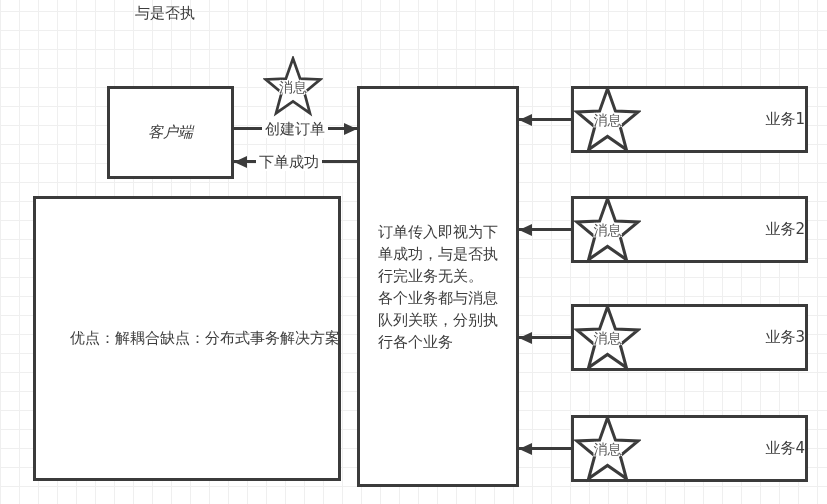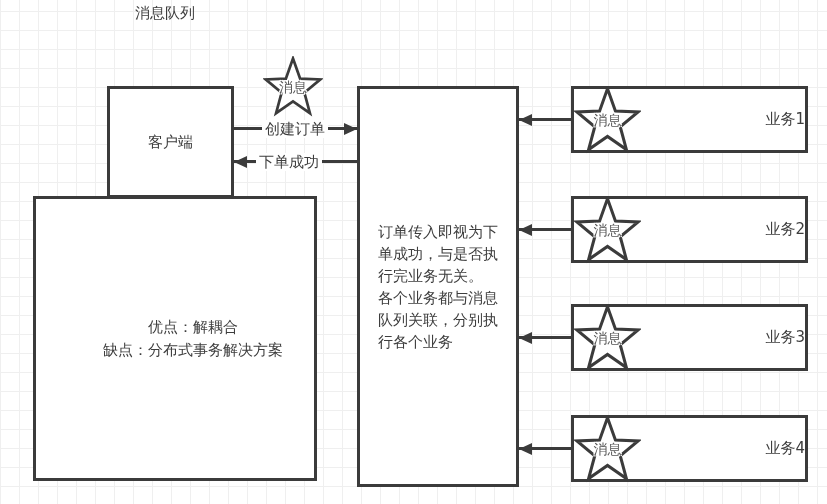--- a/index.html
+++ b/index.html
@@ -24,22 +24,22 @@
     font-size:15px;color:#3d3d3d;white-space:nowrap;
   }
   .box{
     position:absolute;
     background:#ffffff;
     border:3px solid #3b3b3b;
     box-sizing:border-box;
     display:flex;align-items:center;justify-content:center;
     font-size:15px;color:#3d3d3d;
   }
-  .client-box{left:107px;top:86px;width:127px;height:112px;}
-  .notes-box{left:33px;top:196px;width:284px;height:285px;flex-direction:column;padding-left:36px;}
+  .client-box{left:107px;top:86px;width:127px;height:93px;font-style:italic;}
+  .notes-box{left:33px;top:196px;width:308px;height:285px;padding-left:36px;}
   .notes-box .line{line-height:23px;text-align:center;white-space:nowrap;}
   .queue-box{left:357px;top:86px;width:162px;height:401px;}
   .queue-text{
     white-space:pre-line;text-align:left;
     font-size:15px;line-height:22px;padding:0 4px;
   }
   .biz-box{left:571px;width:237px;height:67px;}
   .biz-label{position:absolute;left:0;right:0;text-align:right;text-indent:60px;}
   .biz-1{top:86px;}
   .biz-2{top:196px;}
@@ -77,21 +77,21 @@
     font-size:20px;color:#9e9e9e;letter-spacing:0px;
     text-shadow:1px 1px 0 rgba(255,255,255,0.9);
     white-space:nowrap;
   }
 </style>
 </head>
 <body>
 
 <div class="canvas">
 
-  <div class="diagram-title">消息队列</div>
+  <div class="diagram-title">与是否执</div>
 
   <div class="box client-box">
     <span>客户端</span>
   </div>
 
   <div class="box notes-box">
     <div class="line">优点：解耦合</div>
     <div class="line">缺点：分布式事务解决方案</div>
   </div>
 

